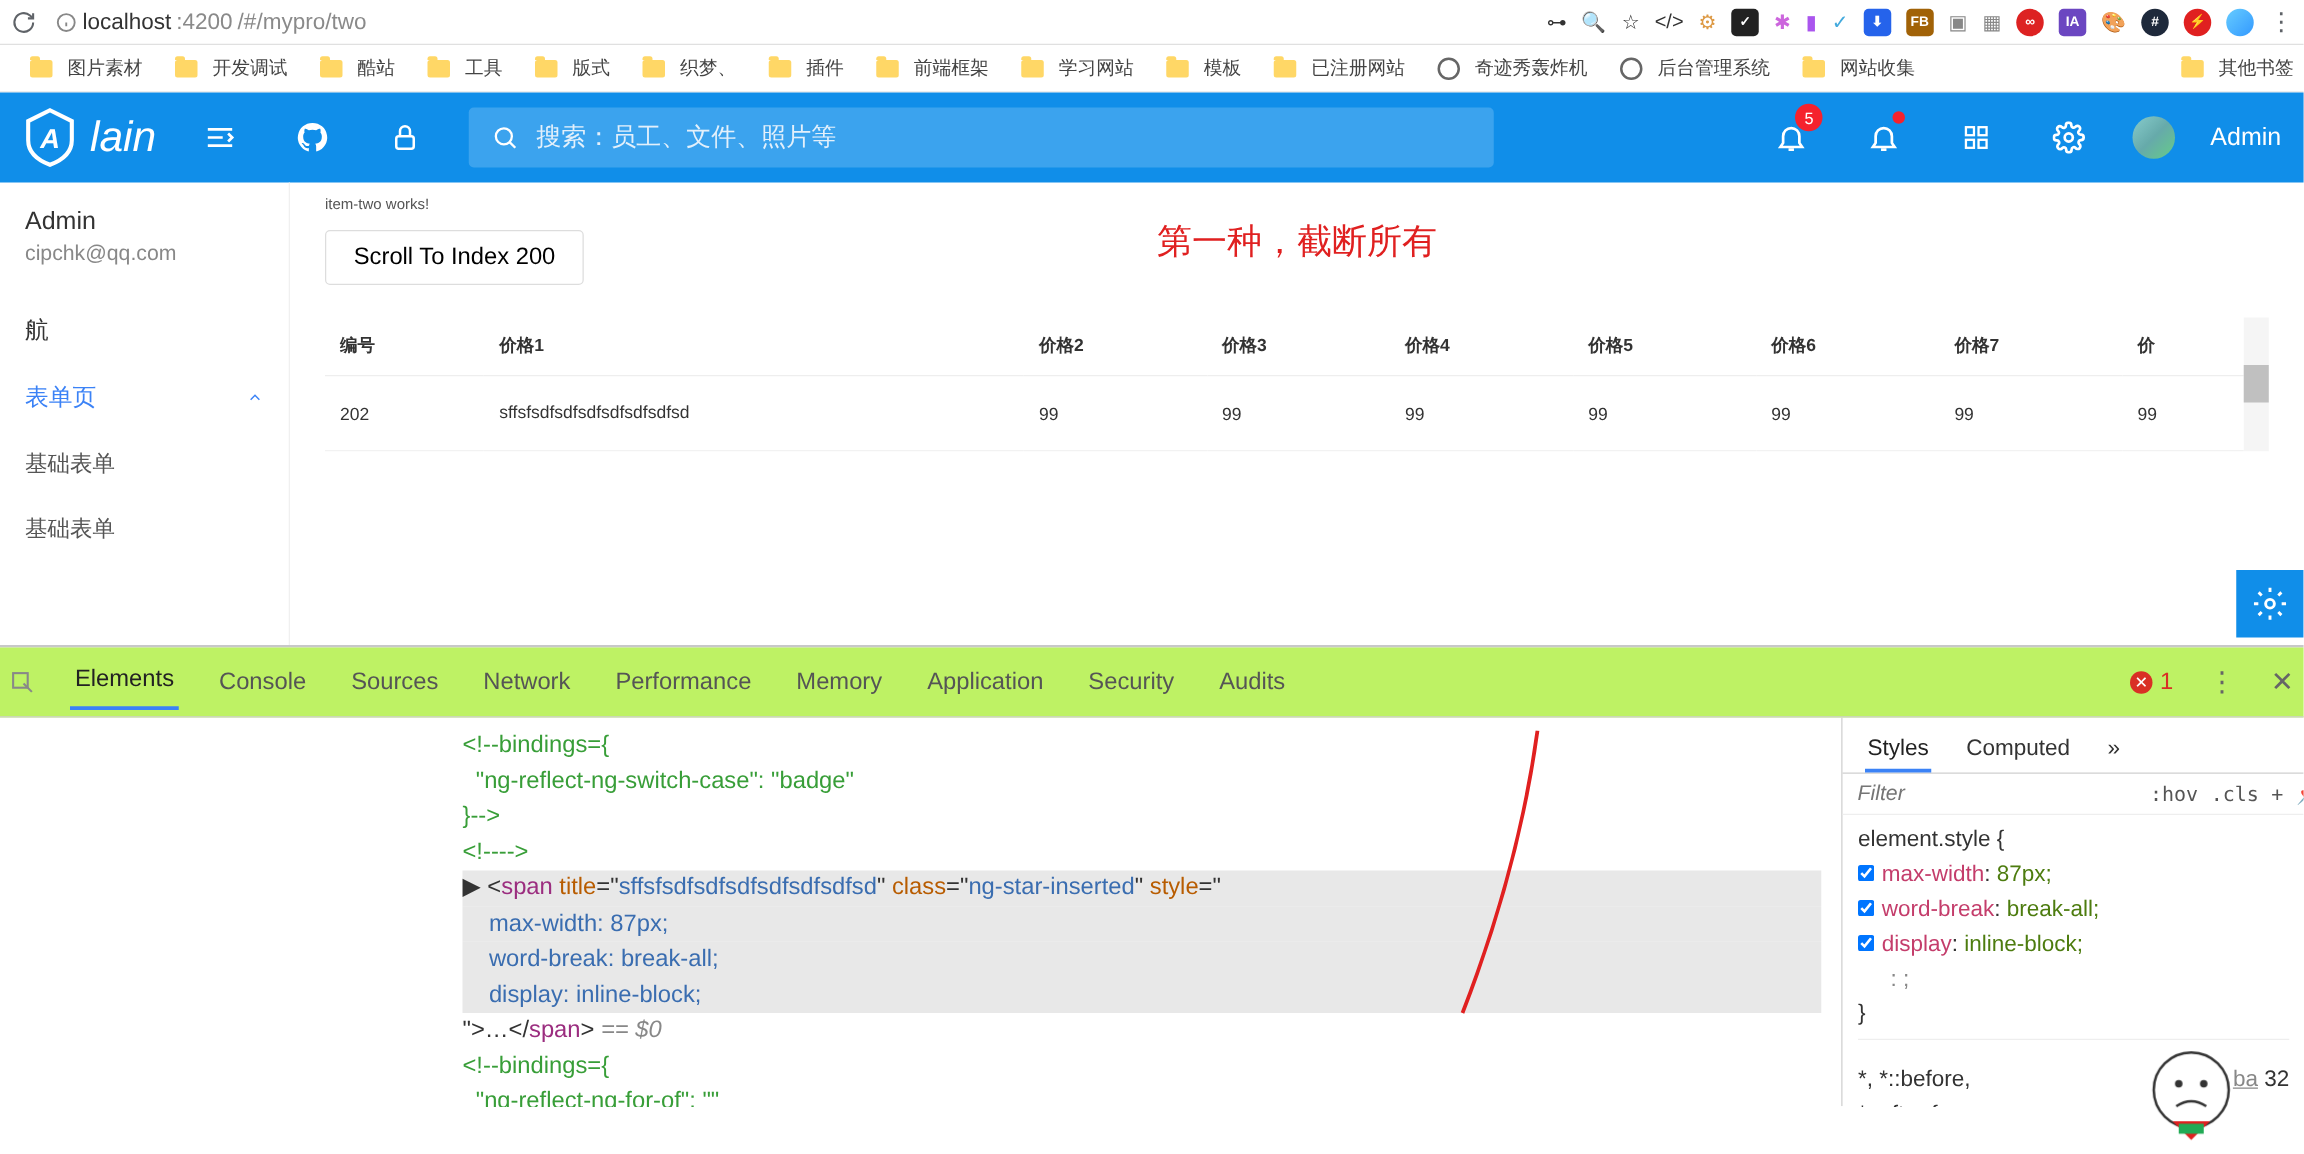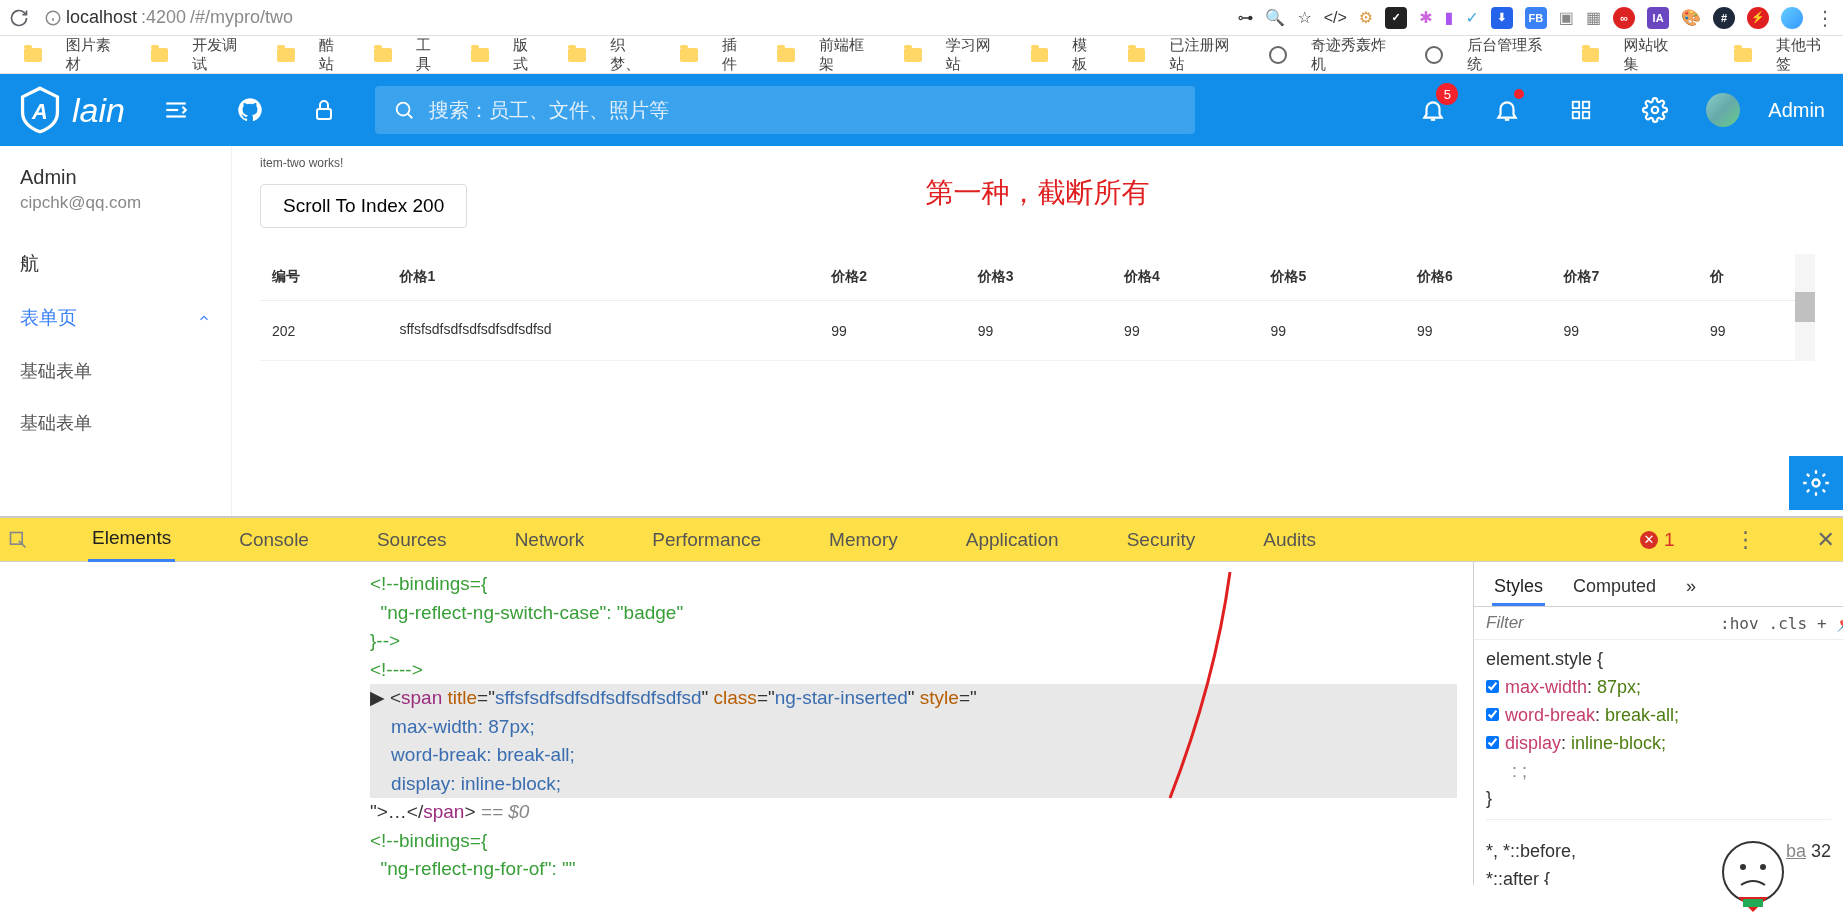--- a/index.html
+++ b/index.html
@@ -5,21 +5,21 @@
 * { margin:0; padding:0; box-sizing:border-box; font-family:"Microsoft YaHei","Segoe UI",Arial,sans-serif; }
 body { width:1843px; height:923px; overflow:hidden; background:#fff; font-size:16px; color:#333; }
 .browser-bar { height:36px; display:flex; align-items:center; padding:0 8px; gap:14px; border-bottom:1px solid #e0e0e0; }
 .browser-bar .url { flex:0 0 auto; color:#555; font-size:18px; display:flex; align-items:center; gap:4px; }
 .url .host { color:#333; }
 .url .path { color:#8a8a8a; }
 .icon-btn { width:22px; height:22px; display:flex; align-items:center; justify-content:center; color:#5f6368; cursor:pointer; }
 .browser-icons-right { margin-left:auto; display:flex; gap:12px; align-items:center; }
 .ext-pill { width:22px; height:22px; border-radius:4px; display:flex; align-items:center; justify-content:center; font-size:11px; font-weight:bold; color:#fff; }
 .bookmarks-bar { height:38px; display:flex; align-items:center; padding:0 8px 0 24px; gap:26px; font-size:15px; border-bottom:1px solid #e8e8e8; }
-.bookmark-item { display:flex; align-items:center; gap:24px; color:#444; cursor:pointer; }
+.bookmark-item { display:flex; align-items:center; gap:12px; color:#444; cursor:pointer; }
 .folder-icon { width:18px; height:14px; background:#ffd766; border-radius:2px; position:relative; }
 .folder-icon::before { content:""; position:absolute; top:-3px; left:0; width:8px; height:3px; background:#ffd766; border-radius:2px 2px 0 0; }
 .round-icon { width:18px; height:18px; border-radius:50%; border:2px solid #666; display:inline-block; }
 .app-header { height:72px; background:#108ee9; display:flex; align-items:center; color:#fff; padding:0 18px; gap:28px; }
 .logo { display:flex; align-items:center; gap:10px; font-size:34px; font-style:italic; font-family:Georgia,serif; font-weight:500; }
 .logo-shield { width:44px; height:48px; position:relative; }
 .header-icon { width:46px; height:46px; display:flex; align-items:center; justify-content:center; cursor:pointer; }
 .search-box { flex:0 0 820px; height:48px; background:#3ba3ee; border-radius:4px; display:flex; align-items:center; padding:0 18px; gap:14px; }
 .search-box input { background:transparent; border:none; outline:none; color:#fff; font-size:20px; flex:1; }
 .search-box input::placeholder { color:#e3f0fb; }
@@ -42,21 +42,21 @@
 .scroll-btn { margin-top:14px; border:1px solid #ddd; background:#fff; padding:10px 22px; border-radius:4px; font-size:19px; cursor:pointer; }
 .red-text { position:absolute; top:28px; left:50%; transform:translateX(-50%); color:#e02020; font-size:28px; }
 .table-wrap { margin-top:26px; position:relative; }
 table { width:100%; border-collapse:collapse; font-size:14px; }
 th { text-align:left; padding:14px 12px; border-bottom:1px solid #eee; font-weight:600; }
 td { padding:20px 12px; border-bottom:1px solid #f2f2f2; }
 .long-txt { max-width:280px; white-space:nowrap; overflow:hidden; text-overflow:ellipsis; display:inline-block; }
 .scroll-track { position:absolute; right:0; top:0; width:20px; height:100%; background:#f5f5f5; }
 .gear-fab { position:absolute; right:0; bottom:6px; width:54px; height:54px; background:#108ee9; display:flex; align-items:center; justify-content:center; cursor:pointer; }
 .devtools { border-top:2px solid #c8c8c8; display:flex; flex-direction:column; height:369px; }
-.dt-tabs { height:44px; display:flex; align-items:center; padding:0 8px; gap:60px; border-bottom:1px solid #d0d0d0; font-size:19px; background:#fde047; }
+.dt-tabs { height:56px; display:flex; align-items:center; padding:0 8px; gap:28px; border-bottom:1px solid #d0d0d0; font-size:19px; background:#bef264; }
 .dt-tabs .tab { cursor:pointer; color:#555; padding:10px 4px; }
 .dt-tabs .tab.active { color:#222; border-bottom:3px solid #3b82f6; }
 .dt-tabs .spacer { flex:1; }
 .err-badge { display:flex; align-items:center; gap:6px; color:#d93025; }
 .err-circle { width:18px; height:18px; border-radius:50%; background:#d93025; color:#fff; font-size:13px; display:flex; align-items:center; justify-content:center; }
 .dt-body { flex:1; display:flex; overflow:hidden; }
 .dt-html { flex:1; font-family:Menlo,Consolas,monospace; font-size:19px; padding:8px 16px 8px 370px; line-height:1.5; overflow:auto; position:relative; }
 .code-line { white-space:pre; }
 .c-comment { color:#389e38; }
 .c-tag { color:#9b2d7f; }
@@ -102,21 +102,21 @@
     <span>⊶</span>
     <span>🔍</span>
     <span>☆</span>
     <span style="color:#333">&lt;/&gt;</span>
     <span style="color:#d94">⚙</span>
     <span class="ext-pill" style="background:#222">✓</span>
     <span style="color:#c6d">✱</span>
     <span style="color:#a5e">▮</span>
     <span style="color:#4ad">✓</span>
     <span class="ext-pill" style="background:#2563eb">⬇</span>
-    <span class="ext-pill" style="background:#3b82f6">FB</span>
+    <span class="ext-pill" style="background:#a16207">FB</span>
     <span style="color:#888">▣</span>
     <span style="color:#888">▦</span>
     <span class="ext-pill" style="background:#d22;border-radius:50%">∞</span>
     <span class="ext-pill" style="background:#6b46c1">IA</span>
     <span>🎨</span>
     <span class="ext-pill" style="background:#1e293b;border-radius:50%">#</span>
     <span class="ext-pill" style="background:#e02020;border-radius:50%">⚡</span>
     <span class="ext-pill" style="background:linear-gradient(135deg,#6cf,#39f);border-radius:50%"></span>
     <span style="font-size:20px;color:#5f6368">⋮</span>
   </div>

